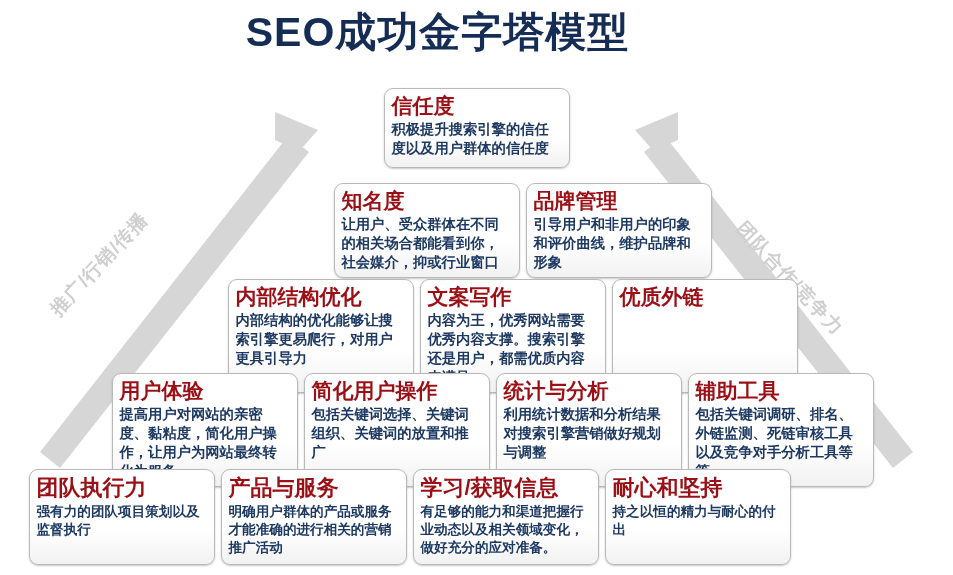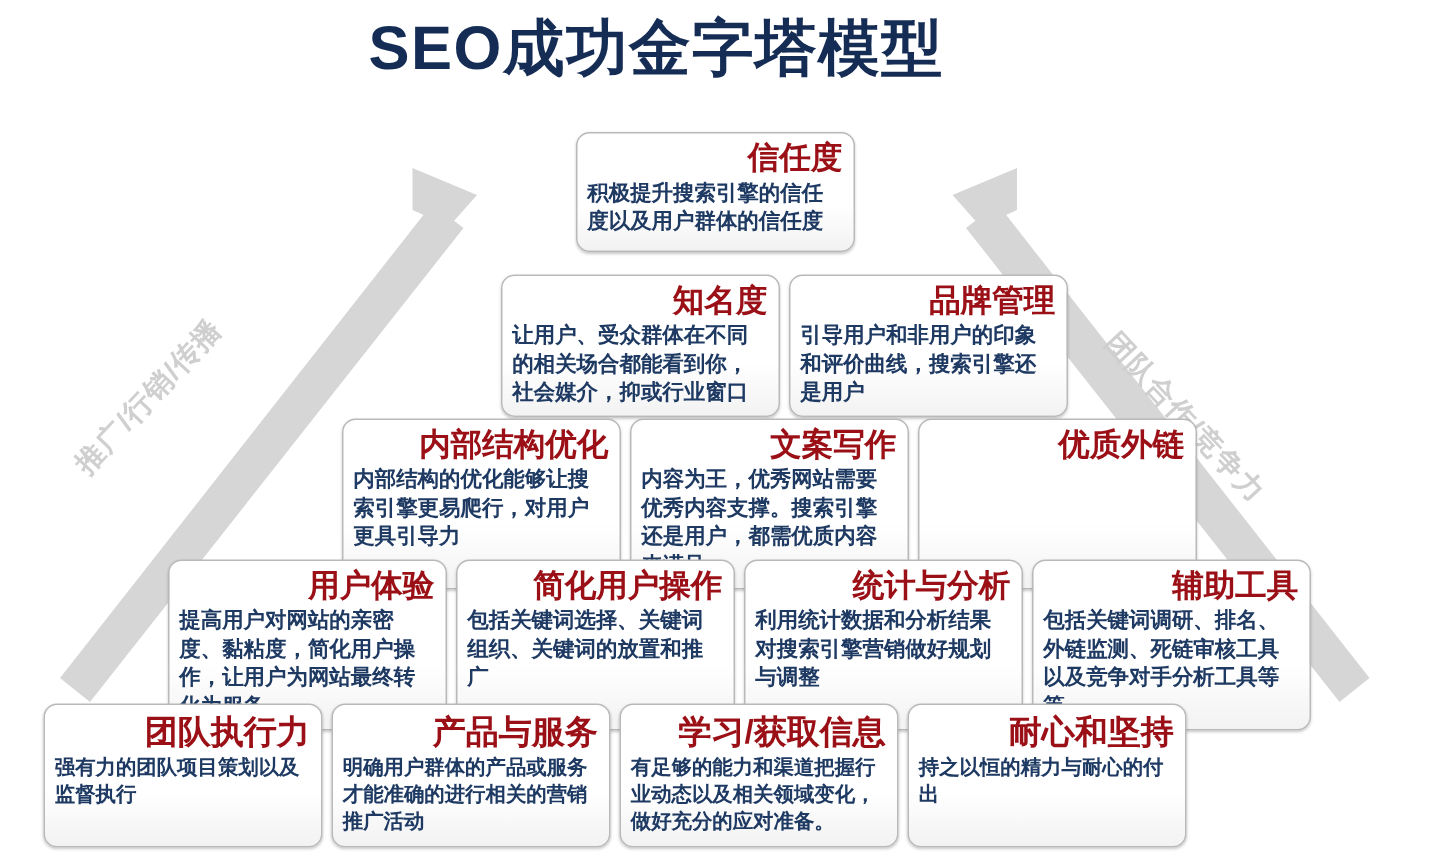--- a/index.html
+++ b/index.html
@@ -83,21 +83,21 @@
     border-radius: 9px;
     box-shadow: 0 1px 2px rgba(0,0,0,0.22);
     padding: 4px 7px 5px 7px;
     text-align: left;
   }
   #row-5 .node { min-height: 96px; }
   #row-1 .node { min-height: 80px; }
 
   .node-title {
     display: block;
-    text-align: right;
+    text-align: left;
     font-size: 21px;
     font-weight: bold;
     color: #9b1016;
     line-height: 1.25;
     margin-bottom: 1px;
   }
   #row-5 .node-title { font-size: 22px; }
 
   .node-desc {
     display: block;
@@ -139,21 +139,21 @@
     </div>
   </div>
 
   <div class="row" id="row-2">
     <div class="node">
       <span class="node-title">知名度</span>
       <span class="node-desc">让用户、受众群体在不同的相关场合都能看到你，社会媒介，抑或行业窗口</span>
     </div>
     <div class="node">
       <span class="node-title">品牌管理</span>
-      <span class="node-desc">引导用户和非用户的印象和评价曲线，搜索引擎还是用户</span>
+      <span class="node-desc">引导用户和非用户的印象和评价曲线，维护品牌和形象</span>
     </div>
   </div>
 
   <div class="row" id="row-3">
     <div class="node">
       <span class="node-title">内部结构优化</span>
       <span class="node-desc">内部结构的优化能够让搜索引擎更易爬行，对用户更具引导力</span>
     </div>
     <div class="node">
       <span class="node-title">文案写作</span>

